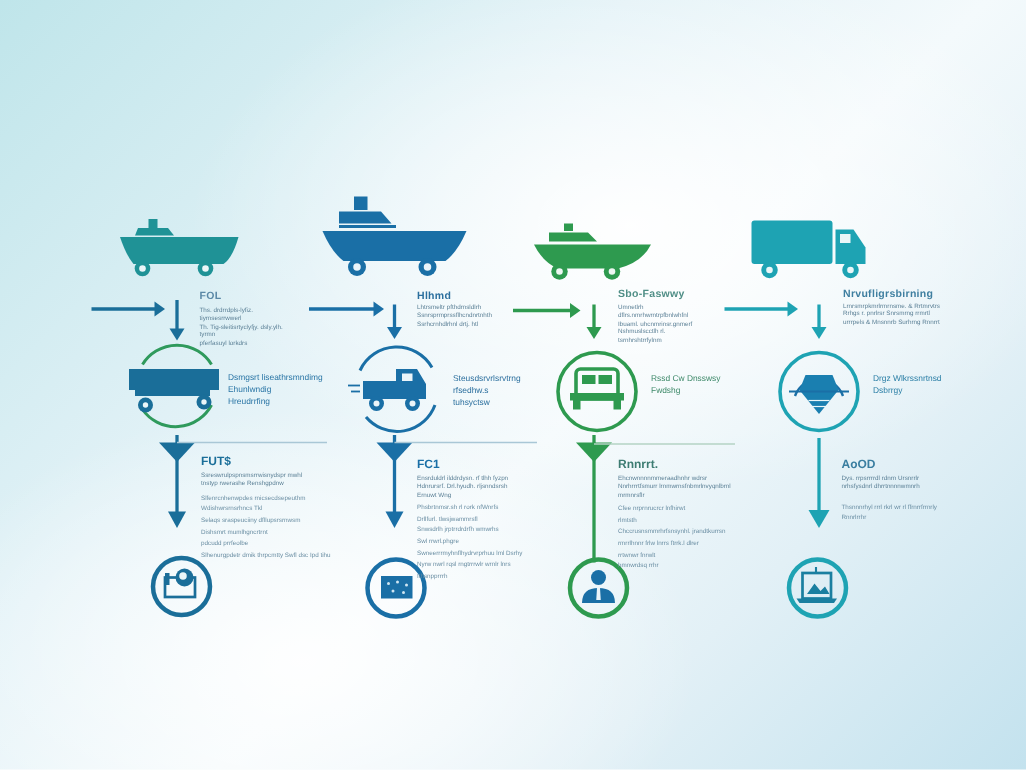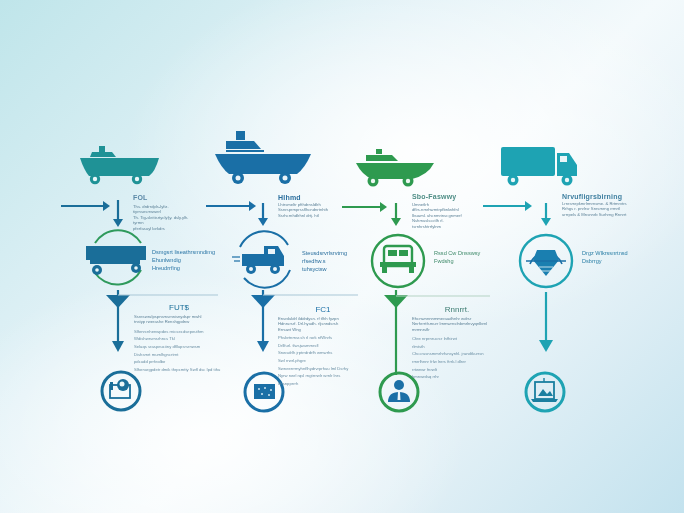--- a/index.html
+++ b/index.html
@@ -9,21 +9,21 @@
     background:
       radial-gradient(ellipse 420px 260px at 420px 150px, rgba(255,255,255,0.95), rgba(255,255,255,0) 70%),
       radial-gradient(ellipse 380px 240px at 200px 440px, rgba(255,255,255,0.9), rgba(255,255,255,0) 70%),
       linear-gradient(135deg, #bfe5ea 0%, #e3f2f7 35%, #f4fafc 55%, #e2f0f6 75%, #c3e2ee 100%);
   }
   .abs { position: absolute; }
   .col { position: absolute; top: 0; left: 0; width: 684px; height: 513px; }
   .lbl-title { font-size: 7px; font-weight: bold; letter-spacing: 0.2px; }
   .lbl-small { font-size: 4.2px; line-height: 5.4px; color: #5a7f95; }
   .side-text { font-size: 5.6px; line-height: 8px; }
-  .sec-title { font-size: 8px; font-weight: normal; text-align: center; }
+  .sec-title { font-size: 8px; font-weight: bold; }
   .bullets { font-size: 4.2px; line-height: 5.6px; color: #6a8ea3; margin: 0; padding: 0; list-style: none; }
   .bullets li { margin-bottom: 2px; }
   .svgfill { position: absolute; top: 0; left: 0; }
 </style>
 </head>
 <body>
 
 <div class="col">
   <svg class="svgfill" width="684" height="513">
 
@@ -281,13 +281,24 @@
   <div class="abs lbl-title" style="left:562px;top:193px;color:#3f7fa0;">Nrvufligrsbirning</div>
   <div class="abs lbl-small" style="left:562px;top:201px;width:70px;">
     <div>Lrnrsmrpkmrlrmrnsme. &amp; Rrtmrvtrs</div>
     <div>Rrhgs r. pnrlrsr  Snrsmrng rrmrtl</div>
     <div>urrrpels &amp; Mnsnnrb  Surhrng Rnnrrt</div>
   </div>
   <div class="abs side-text" style="left:582px;top:249px;color:#2b7fa6;">
     <div>Drgz Wlkrssnrtnsd</div>
     <div>Dsbrrgy</div>
   </div>
+  <div class="abs" style="left:561px;top:305px;width:80px;">
+    <div class="sec-title" style="color:#3a7ea0;">AoOD</div>
+    <div class="lbl-small" style="margin-top:2px;">
+      <div>Dys.  rrpsrrrrdl rdnrn Ursnrrlr</div>
+      <div>nrhsfysdnrl dhrrtnnnnwmnrh</div>
+    </div>
+    <ul class="bullets" style="margin-top:8px;">
+      <li>Thsnnnrhyl rrrl rkrl wr rl  ffrnrrfrrnrly</li>
+      <li>Rnnrlrrhr</li>
+    </ul>
+  </div>
 </div>
 
 </body></html>

